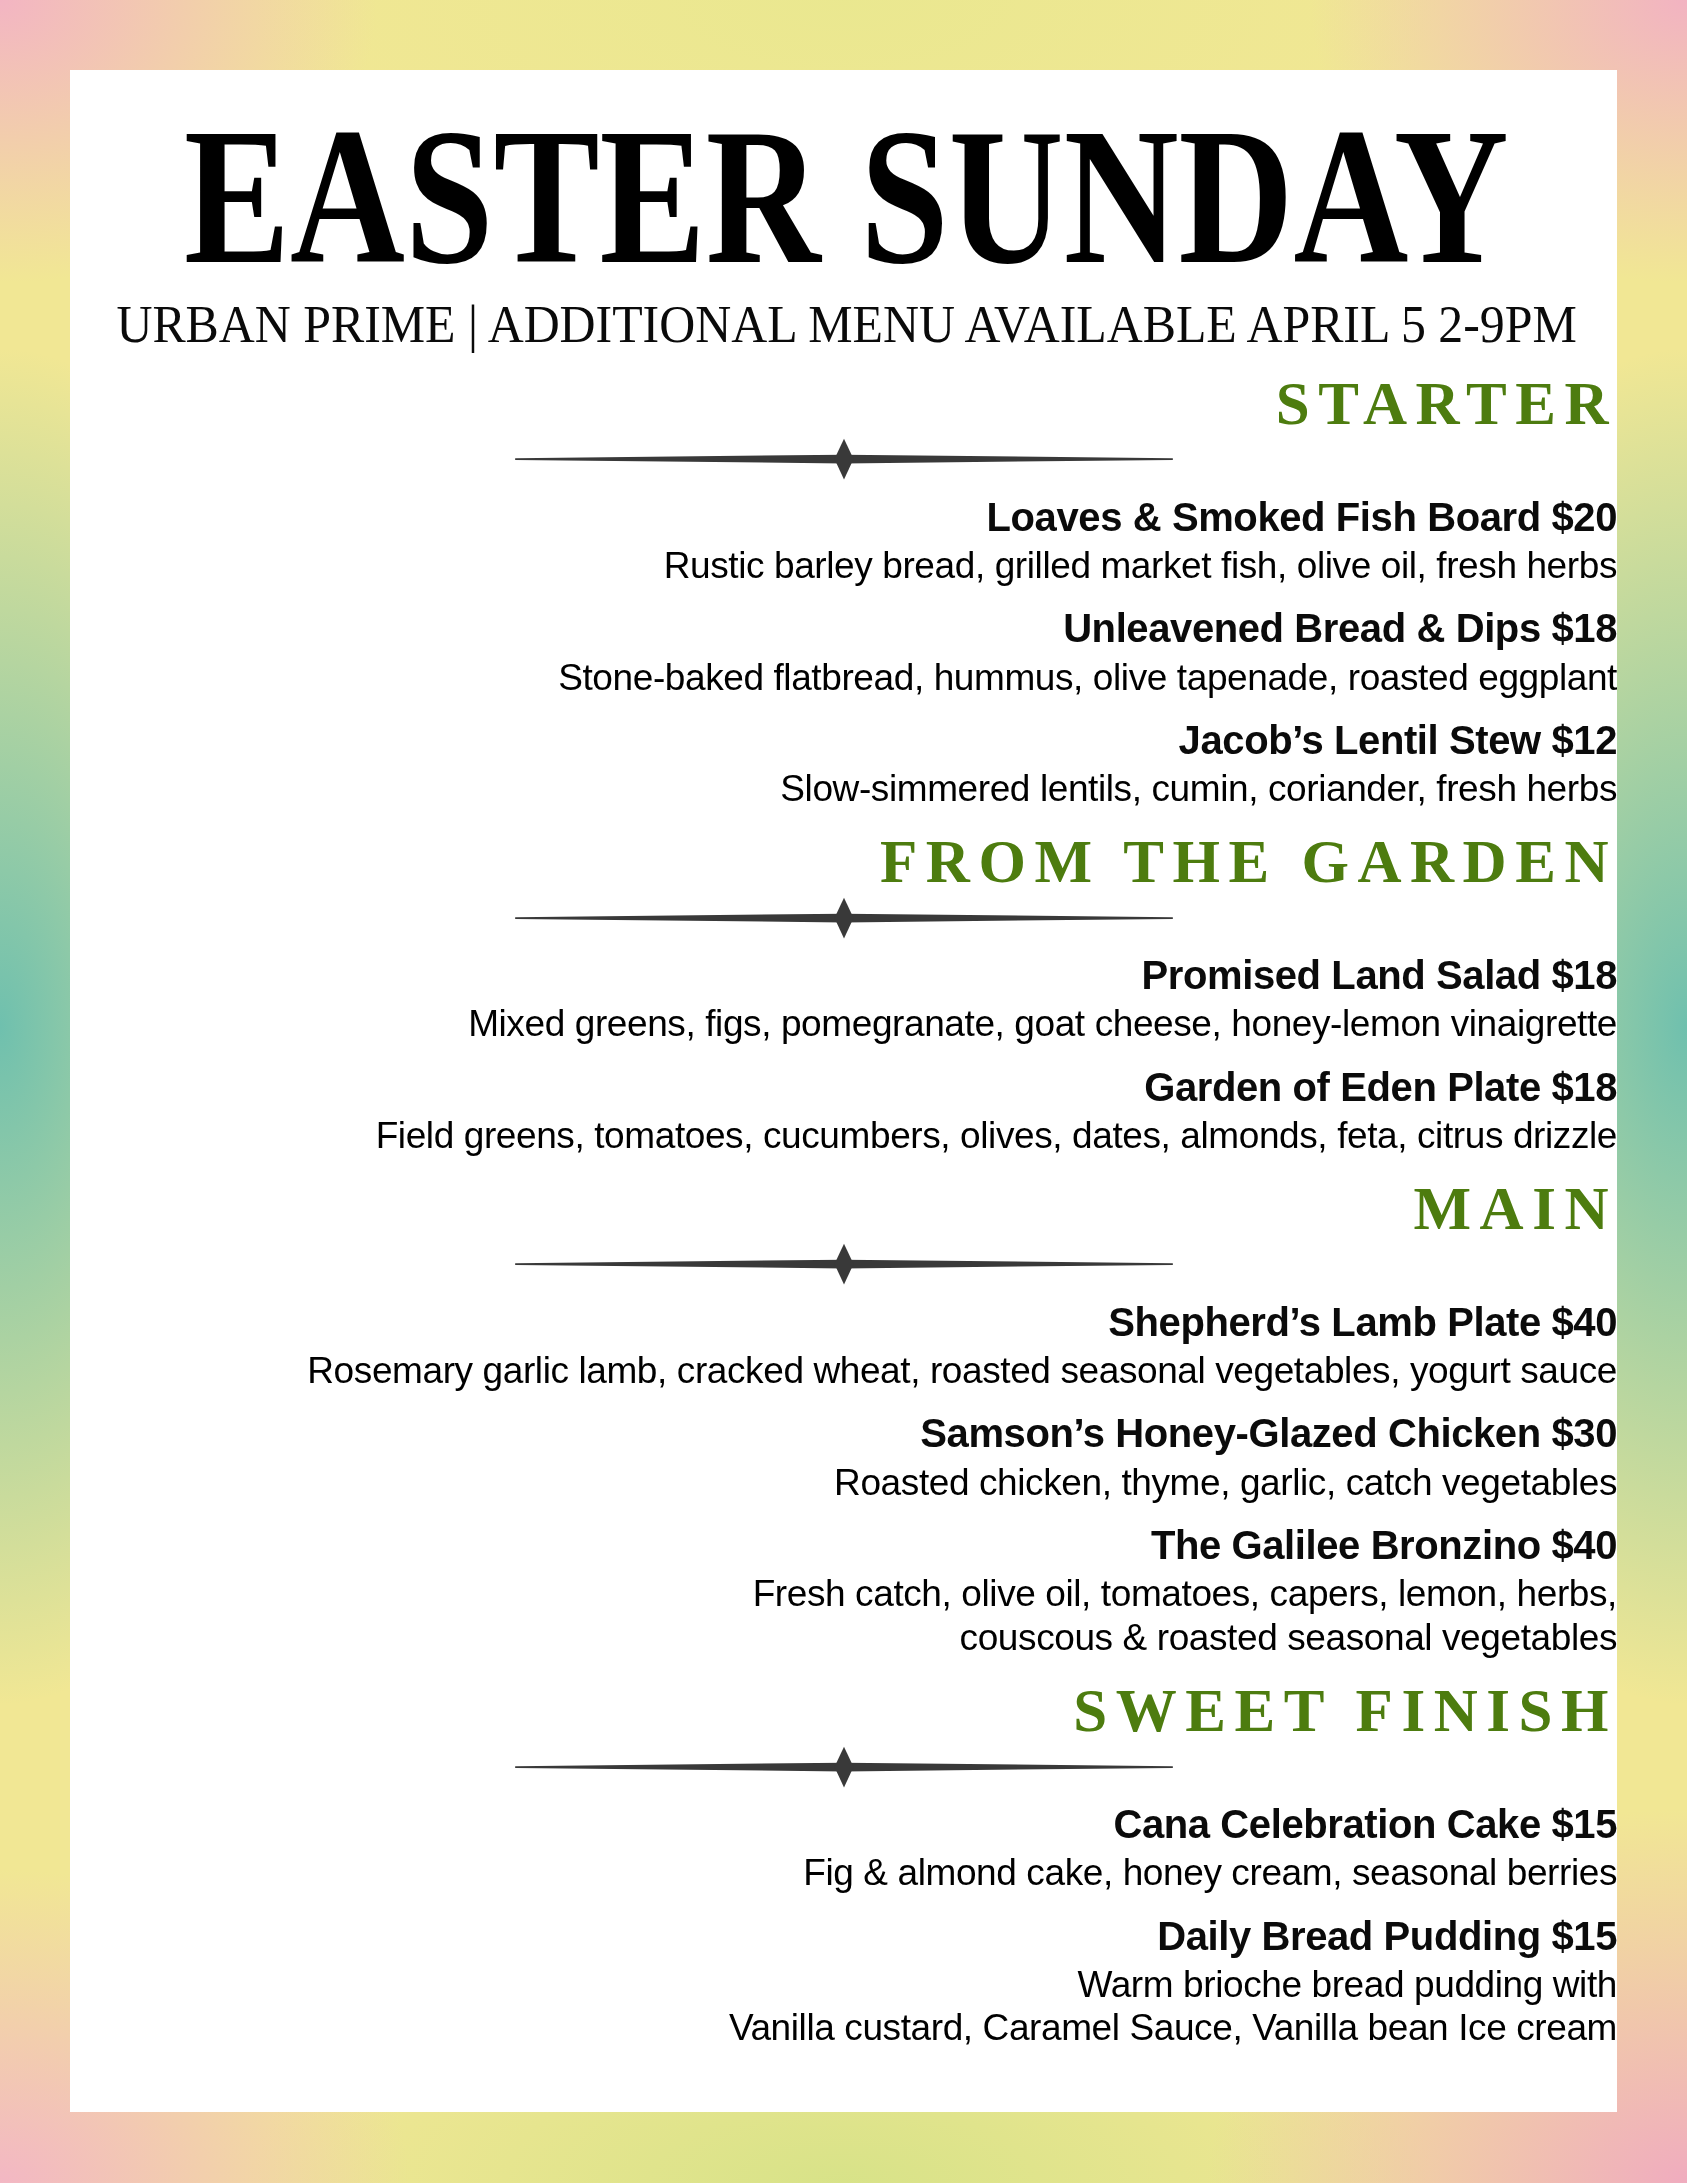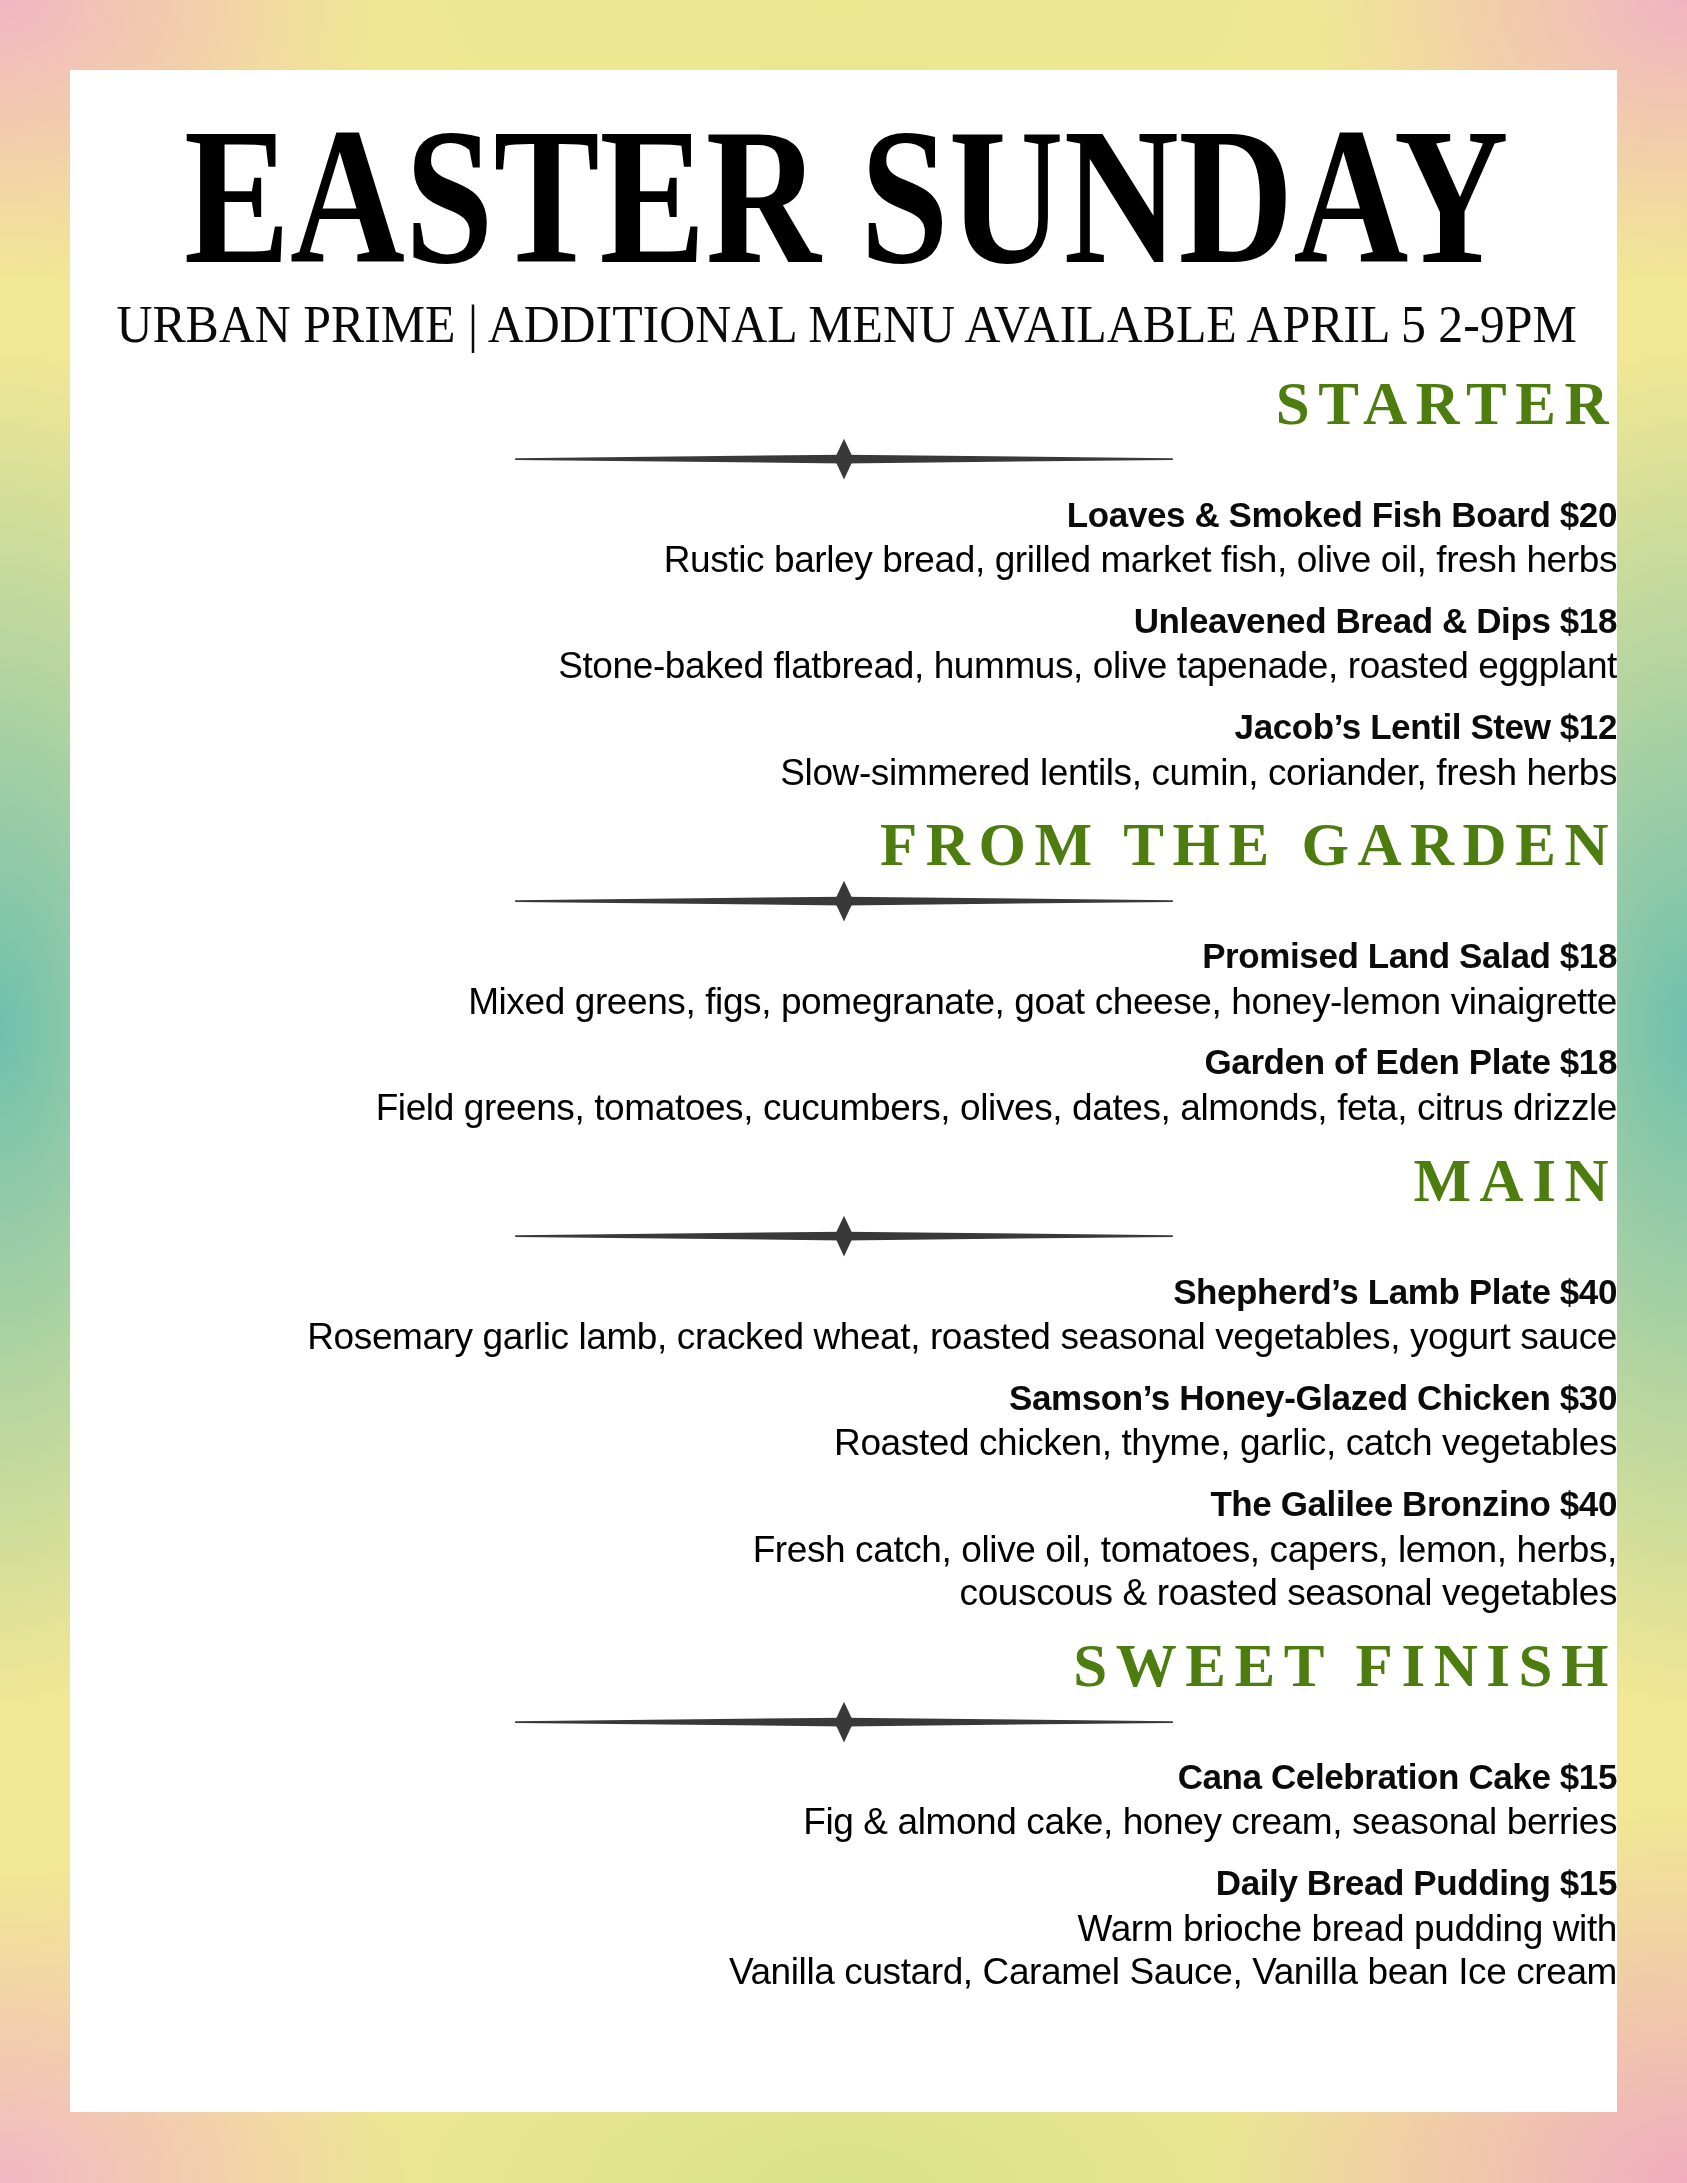--- a/index.html
+++ b/index.html
@@ -63,21 +63,21 @@
   .divider {
     display: block;
     margin: 1.7px auto 0 auto;
   }
   .items { margin-top: 12.2px; }
   .item { margin-bottom: 19px; }
   .item:last-child { margin-bottom: 0; }
   .item-name {
     font-family: "Liberation Sans", sans-serif;
     font-weight: bold;
-    font-size: 35px;
+    font-size: 40px;
     line-height: 1.12;
     letter-spacing: -0.4px;
     color: #0b0b0b;
   }
   .item-desc {
     font-family: "Liberation Sans", sans-serif;
     font-size: 37px;
     line-height: 1.18;
     letter-spacing: -0.4px;
     color: #000000;

